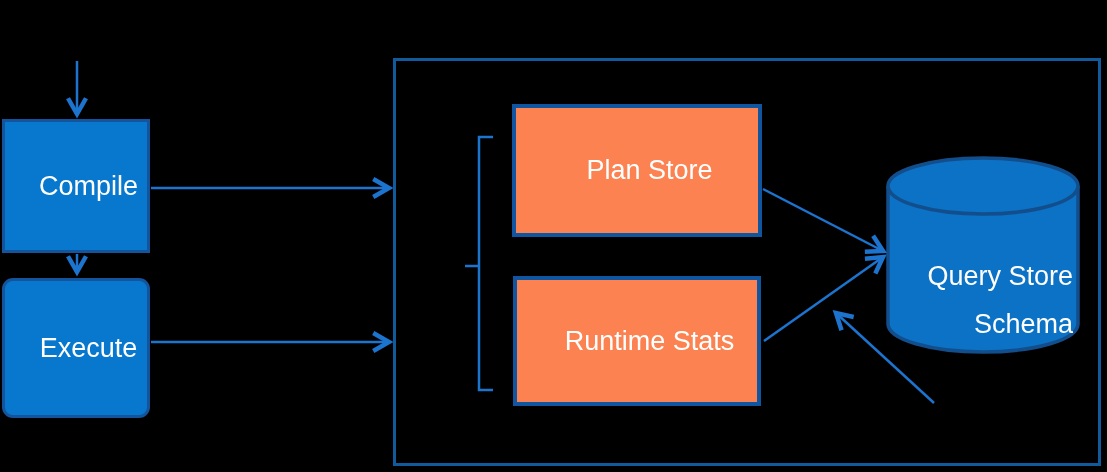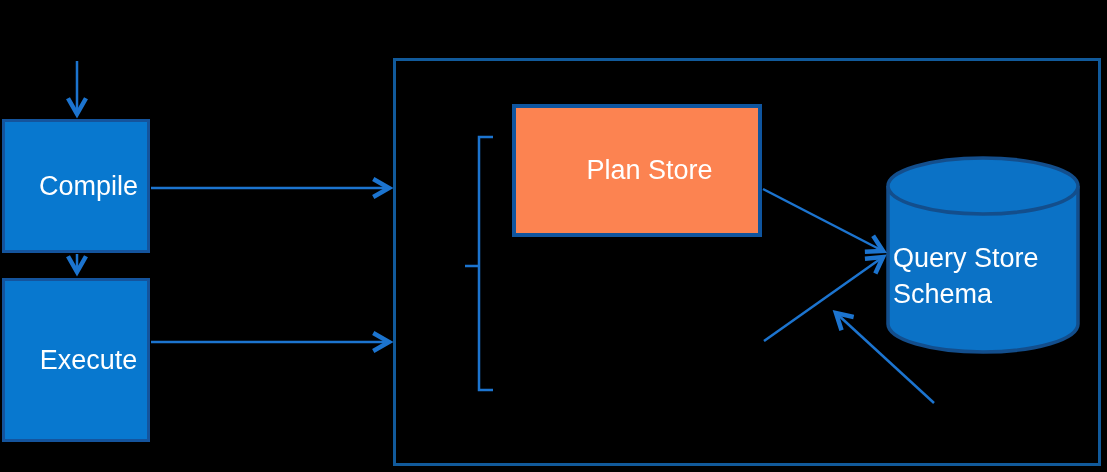--- a/index.html
+++ b/index.html
@@ -34,36 +34,36 @@
   }
   .blue-box{
     background:var(--box-fill);
     border:3px solid var(--box-border);
   }
   .orange-box{
     background:var(--orange-fill);
     border:4px solid var(--orange-border);
   }
   .compile{left:2px;top:119px;width:148px;height:134px;}
-  .execute{left:2px;top:278px;width:148px;height:164px;}
+  .execute{left:2px;top:278px;width:148px;height:140px;border-radius:11px;}
   .plan-store{left:512px;top:104px;width:250px;height:133px;}
   .runtime-stats{left:513px;top:276px;width:248px;height:130px;}
   .container-rect{
     position:absolute;
     left:393px;top:58px;width:708px;height:408px;
     border:3px solid var(--container-border);
     box-sizing:border-box;
     background:transparent;
   }
   .cylinder-label{
     position:absolute;
-    left:893px;top:240px;width:180px;
+    left:893px;top:252px;width:180px;
     color:var(--text);
-    font-size:27px;line-height:36px;
-    text-align:left;
+    font-size:27px;line-height:48px;
+    text-align:right;
   }
   svg .edge{stroke:var(--arrow);stroke-width:2.5;fill:none;}
   svg .bracket{stroke:var(--arrow);stroke-width:2.5;fill:none;}
   svg .cyl-body{fill:var(--cylinder-fill);stroke:var(--cylinder-border);stroke-width:3.5;}
   svg .cyl-top{fill:var(--cylinder-fill);stroke:var(--cylinder-border);stroke-width:3.5;}
   svg .arrowhead{stroke:var(--arrow);fill:none;}
 </style>
 </head>
 <body>
 
@@ -99,16 +99,19 @@
   </div>
 
   <div class="node blue-box execute">
     <span>Execute</span>
   </div>
 
   <div class="node orange-box plan-store">
     <span>Plan Store</span>
   </div>
 
+  <div class="node orange-box runtime-stats">
+    <span>Runtime Stats</span>
+  </div>
 
   <div class="cylinder-label">Query Store Schema</div>
 
 </div>
 
 </body></html>

